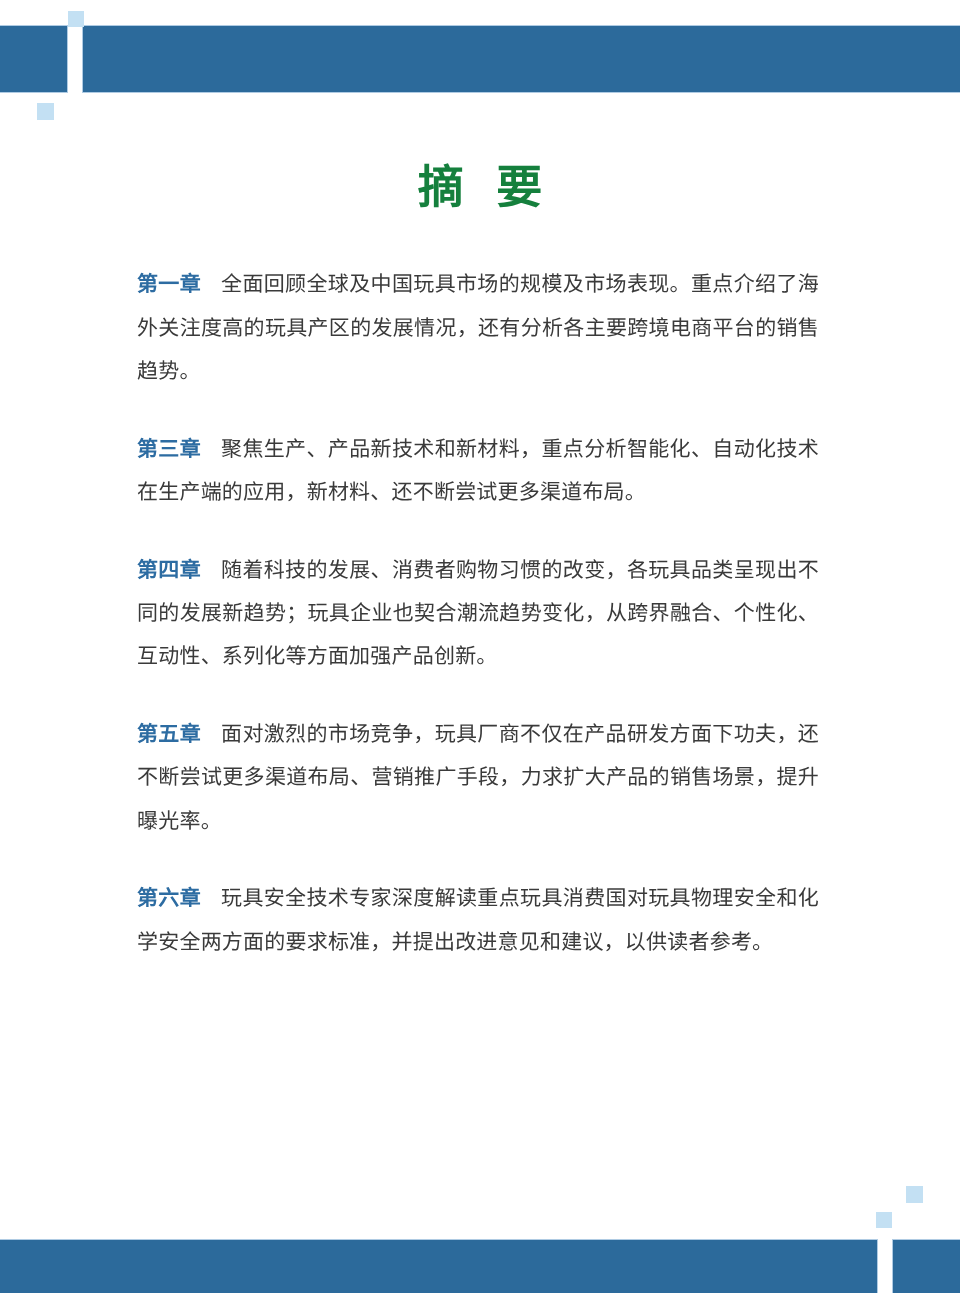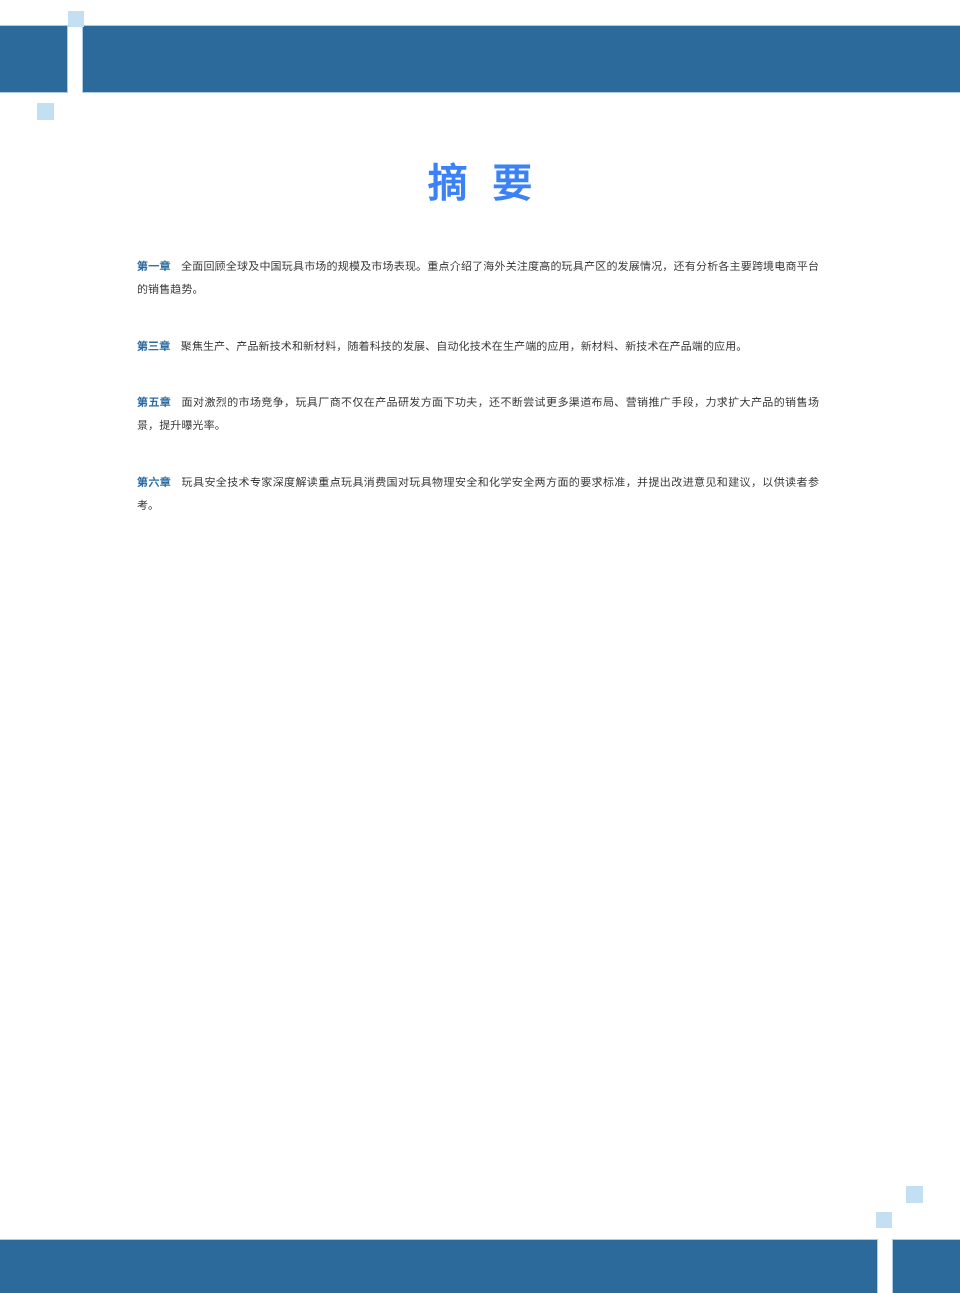--- a/index.html
+++ b/index.html
@@ -89,33 +89,32 @@
   
   .content {
     position: absolute;
     left: 137px;
     top: 160px;
     width: 686px;
   }
 
   .page-title {
     text-align: center;
-    color: #3b82f6;
-    font-size: 40px;
+    color: #15803d;
+    font-size: 46px;
     font-weight: bold;
     letter-spacing: 0.18em;
     line-height: 1.2;
     margin: 0 0 48px 0;
     padding-left: 0.18em;
-    font-family: Liberation Serif, serif;
   }
 
   .para {
     margin: 0 4px 34px 0;
-    font-size: 11px;
+    font-size: 21px;
     line-height: 2.07;
     color: #3A3A3A;
     text-align: justify;
     text-justify: inter-ideograph;
     letter-spacing: 0.01em;
   }
   .para:last-child {
     margin-bottom: 0;
   }
 
@@ -138,23 +137,26 @@
   <div class="content">
 
     <h1 class="page-title">摘  要</h1>
 
     <p class="para">
       <span class="chapter-label">第一章</span><span>全面回顾全球及中国玩具市场的规模及市场表现。重点介绍了海外关注度高的玩具产区的发展情况，还有分析各主要跨境电商平台的销售趋势。</span>
     </p>
 
 
     <p class="para">
-      <span class="chapter-label">第三章</span><span>聚焦生产、产品新技术和新材料，随着科技的发展、自动化技术在生产端的应用，新材料、新技术在产品端的应用。</span>
+      <span class="chapter-label">第三章</span><span>聚焦生产、产品新技术和新材料，重点分析智能化、自动化技术在生产端的应用，新材料、还不断尝试更多渠道布局。</span>
     </p>
 
+    <p class="para">
+      <span class="chapter-label">第四章</span><span>随着科技的发展、消费者购物习惯的改变，各玩具品类呈现出不同的发展新趋势；玩具企业也契合潮流趋势变化，从跨界融合、个性化、互动性、系列化等方面加强产品创新。</span>
+    </p>
 
     <p class="para">
       <span class="chapter-label">第五章</span><span>面对激烈的市场竞争，玩具厂商不仅在产品研发方面下功夫，还不断尝试更多渠道布局、营销推广手段，力求扩大产品的销售场景，提升曝光率。</span>
     </p>
 
     <p class="para">
       <span class="chapter-label">第六章</span><span>玩具安全技术专家深度解读重点玩具消费国对玩具物理安全和化学安全两方面的要求标准，并提出改进意见和建议，以供读者参考。</span>
     </p>
 
 

